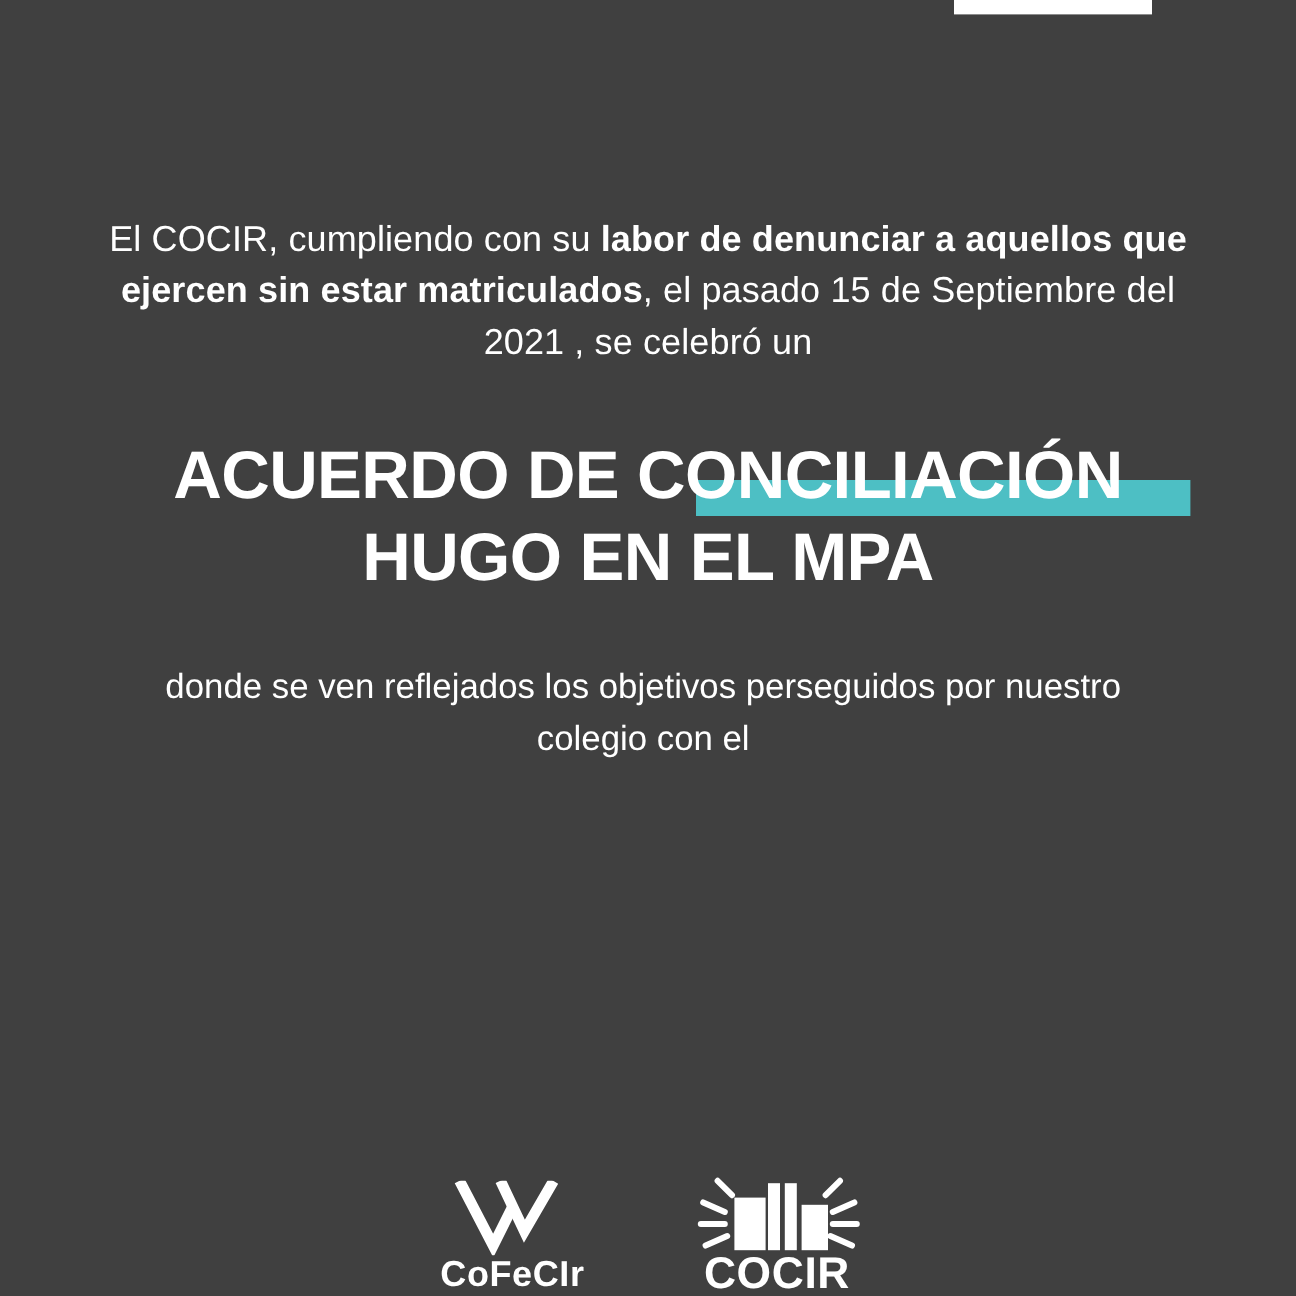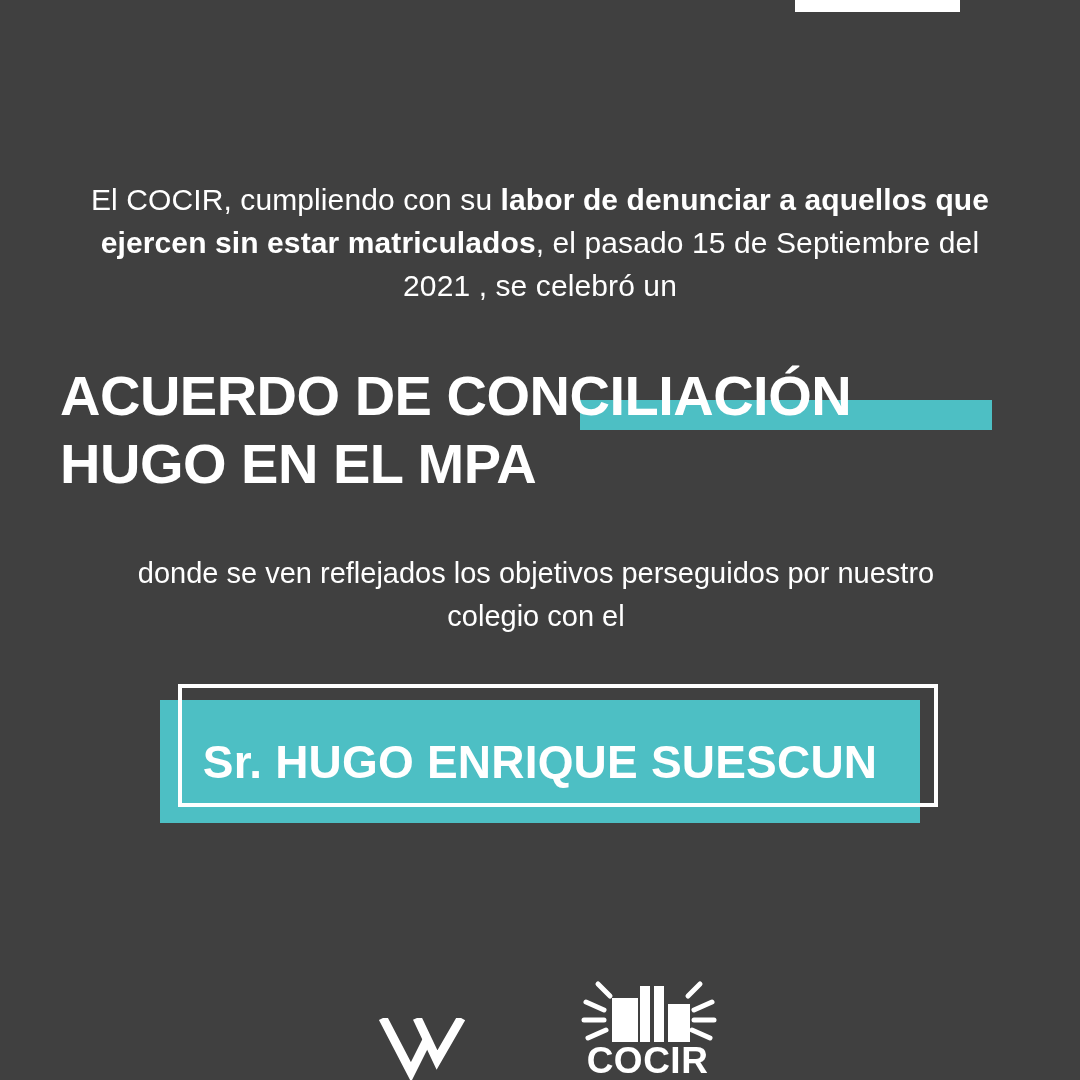--- a/index.html
+++ b/index.html
@@ -46,20 +46,21 @@
   .intro b {
     font-weight: 700;
   }
 
   
   .headline-wrap {
     position: absolute;
     top: 362px;
     left: 60px;
     width: 960px;
+    text-align: center;
   }
   .headline-line {
     position: relative;
     display: block;
     color: #ffffff;
     font-size: 56px;
     line-height: 68px;
     font-weight: 700;
     letter-spacing: -0.5px;
     white-space: nowrap;
@@ -193,35 +194,31 @@
 
   <div class="headline-highlight"></div>
 
   <div class="headline-wrap">
     <span class="headline-line">ACUERDO DE CONCILIACIÓN</span>
     <span class="headline-line">HUGO EN EL MPA</span>
   </div>
 
   <div class="subtext">donde se ven reflejados los objetivos perseguidos por nuestro colegio con el</div>
 
-  <div class="name-banner">
-    <div class="teal-box"></div>
-    <div class="outline-box"></div>
-    <div class="name-text">Sr. HUGO ENRIQUE SUESCUN</div>
-  </div>
 
   <div class="logos">
 
     <div class="logo-cofecir">
       <span class="mark">
         <svg width="120" height="62" viewBox="0 0 120 62" fill="none" aria-hidden="true">
           <path d="M18 4 L44 54 L58 26" stroke="#ffffff" stroke-width="9" stroke-linecap="square" fill="none"></path>
           <path d="M52 4 L70 42 L92 4" stroke="#ffffff" stroke-width="9" stroke-linecap="square" fill="none"></path>
         </svg>
       </span>
+      <span class="wordmark">CoFeCIr</span>
     </div>
 
     <div class="logo-cocir">
       <span class="mark">
         <svg width="160" height="62" viewBox="0 0 160 62" fill="none" aria-hidden="true">
           <g fill="#ffffff">
             <rect x="44" y="18" width="26" height="44"></rect>
             <rect x="72" y="6" width="10" height="56"></rect>
             <rect x="86" y="6" width="10" height="56"></rect>
             <rect x="100" y="24" width="22" height="38"></rect>

